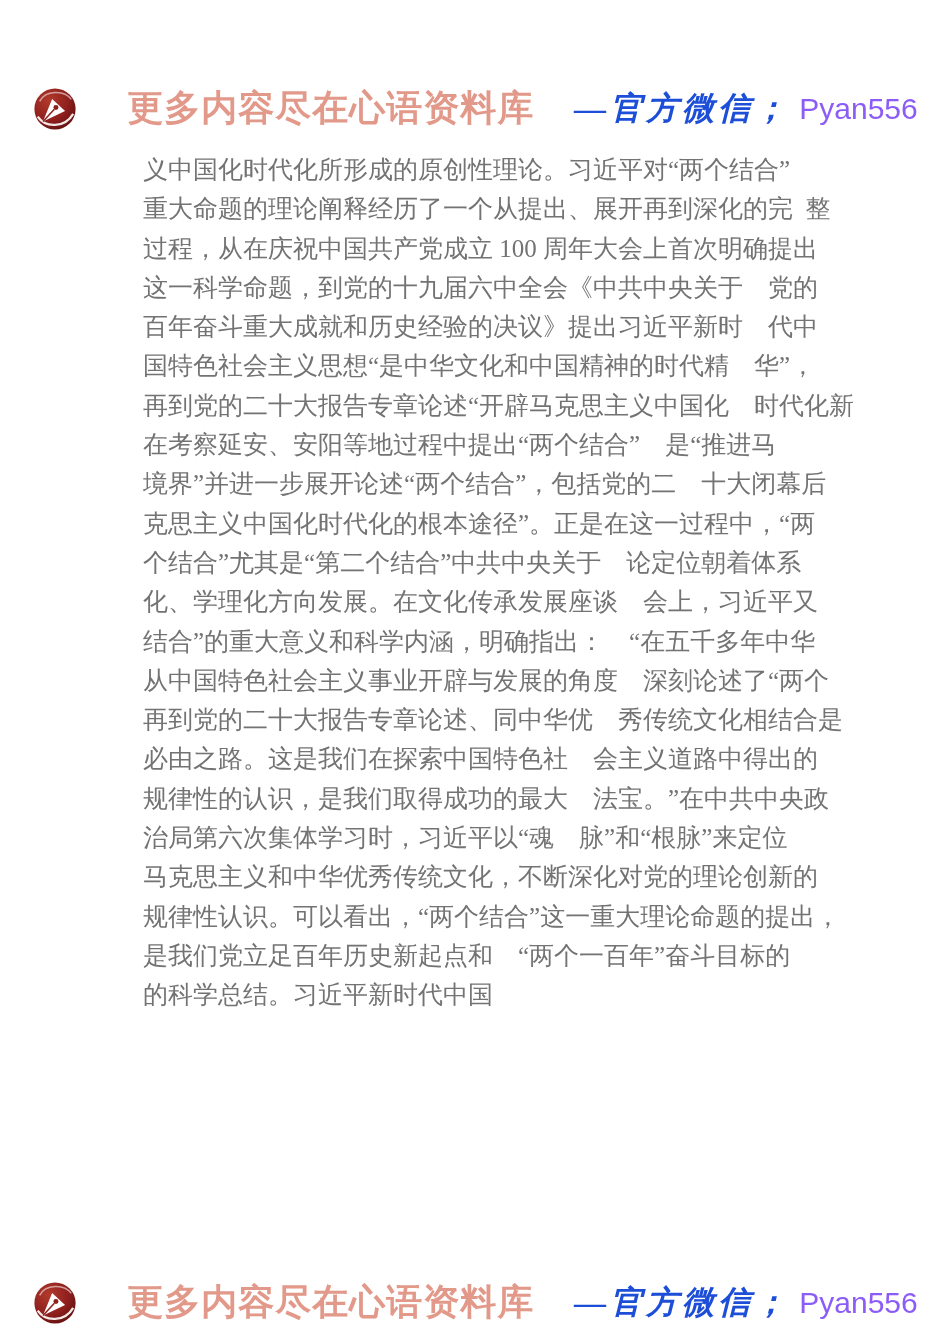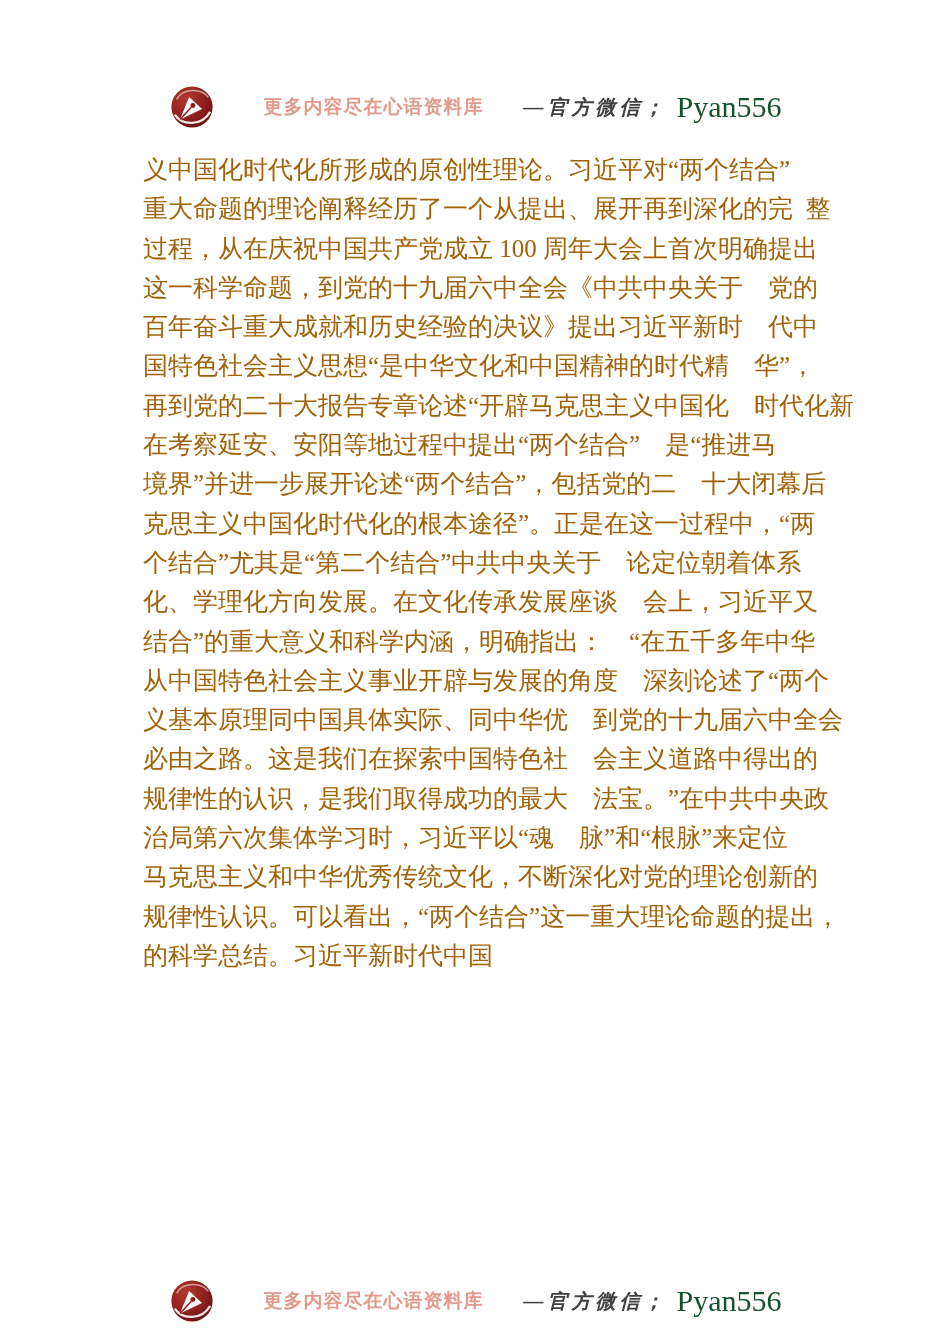--- a/index.html
+++ b/index.html
@@ -8,35 +8,35 @@
     font-family:"Liberation Serif","DejaVu Serif",serif; overflow:hidden;
   }
   .banner {
     position:absolute; left:0; width:100%;
     display:flex; align-items:center; justify-content:center; gap:9px;
   }
   .banner--header { top:84px; }
   .banner--footer { top:1278px; }
   .logo { width:46px; height:46px; flex:0 0 auto; display:block; }
   .brand {
-    color:#e2998a; font-size:19px; font-weight:bold; letter-spacing:1px;
+    color:#e2998a; font-size:36px; font-weight:bold; letter-spacing:1px;
     font-family:"Liberation Serif","DejaVu Serif",serif;
     margin-left:40px;
   }
   .wlabel {
-    color:#404040; font-size:20px; font-style:italic; font-weight:bold;
+    color:#1d4ed8; font-size:32px; font-style:italic; font-weight:bold;
     letter-spacing:4px; font-family:"Liberation Serif","DejaVu Serif",serif;margin-left:31px;
   }
   .wid {
-    color:#14532d; font-size:30px;
-    font-family:Liberation Serif, serif;
+    color:#8b5cf6; font-size:30px;
+    font-family:Liberation Sans, sans-serif;
   }
   .doc {
     position:absolute; left:143px; top:150px; width:770px;
-    color:#a16207; font-size:25px; line-height:39.3px;
+    color:#737373; font-size:25px; line-height:39.3px;
   }
   .doc .line { white-space:pre; }
 </style>
 </head>
 <body>
 
 <div class="page">
 
   <div class="banner banner--header">
     <svg class="logo" viewBox="0 0 48 48" aria-hidden="true">
@@ -67,26 +67,27 @@
     <div class="line">百年奋斗重大成就和历史经验的决议》提出习近平新时　代中</div>
     <div class="line">国特色社会主义思想“是中华文化和中国精神的时代精　华”，</div>
     <div class="line">再到党的二十大报告专章论述“开辟马克思主义中国化　时代化新</div>
     <div class="line">在考察延安、安阳等地过程中提出“两个结合”　是“推进马</div>
     <div class="line">境界”并进一步展开论述“两个结合”，包括党的二　十大闭幕后</div>
     <div class="line">克思主义中国化时代化的根本途径”。正是在这一过程中，“两</div>
     <div class="line">个结合”尤其是“第二个结合”中共中央关于　论定位朝着体系</div>
     <div class="line">化、学理化方向发展。在文化传承发展座谈　会上，习近平又</div>
     <div class="line">结合”的重大意义和科学内涵，明确指出：　“在五千多年中华</div>
     <div class="line">从中国特色社会主义事业开辟与发展的角度　深刻论述了“两个</div>
-    <div class="line">义基本原理同中国具体实际、同中华优　到党的十九届六中全会</div>
+    <div class="line">再到党的二十大报告专章论述、同中华优　秀传统文化相结合是</div>
     <div class="line">必由之路。这是我们在探索中国特色社　会主义道路中得出的</div>
     <div class="line">规律性的认识，是我们取得成功的最大　法宝。”在中共中央政</div>
     <div class="line">治局第六次集体学习时，习近平以“魂　脉”和“根脉”来定位</div>
     <div class="line">马克思主义和中华优秀传统文化，不断深化对党的理论创新的</div>
     <div class="line">规律性认识。可以看出，“两个结合”这一重大理论命题的提出，</div>
+    <div class="line">是我们党立足百年历史新起点和　“两个一百年”奋斗目标的</div>
     <div class="line">的科学总结。习近平新时代中国</div>
   </div>
 
   <div class="banner banner--footer">
     <svg class="logo" viewBox="0 0 48 48" aria-hidden="true">
       <circle cx="24" cy="24" r="21.5" fill="url(#lg)"></circle>
       <path d="M6 32 C14 44 34 44 43 29" stroke="#ffffff" stroke-width="2.4" fill="none" opacity="0.9"></path>
       <path d="M41 14 C34 4 14 4 8 16" stroke="#ffffff" stroke-width="1.6" fill="none" opacity="0.55"></path>
       <path d="M11.5 37 L21 13.5 L34.5 26 Z" fill="#ffffff"></path>
       <circle cx="25" cy="22.5" r="2.6" fill="#8e1f1d"></circle>

